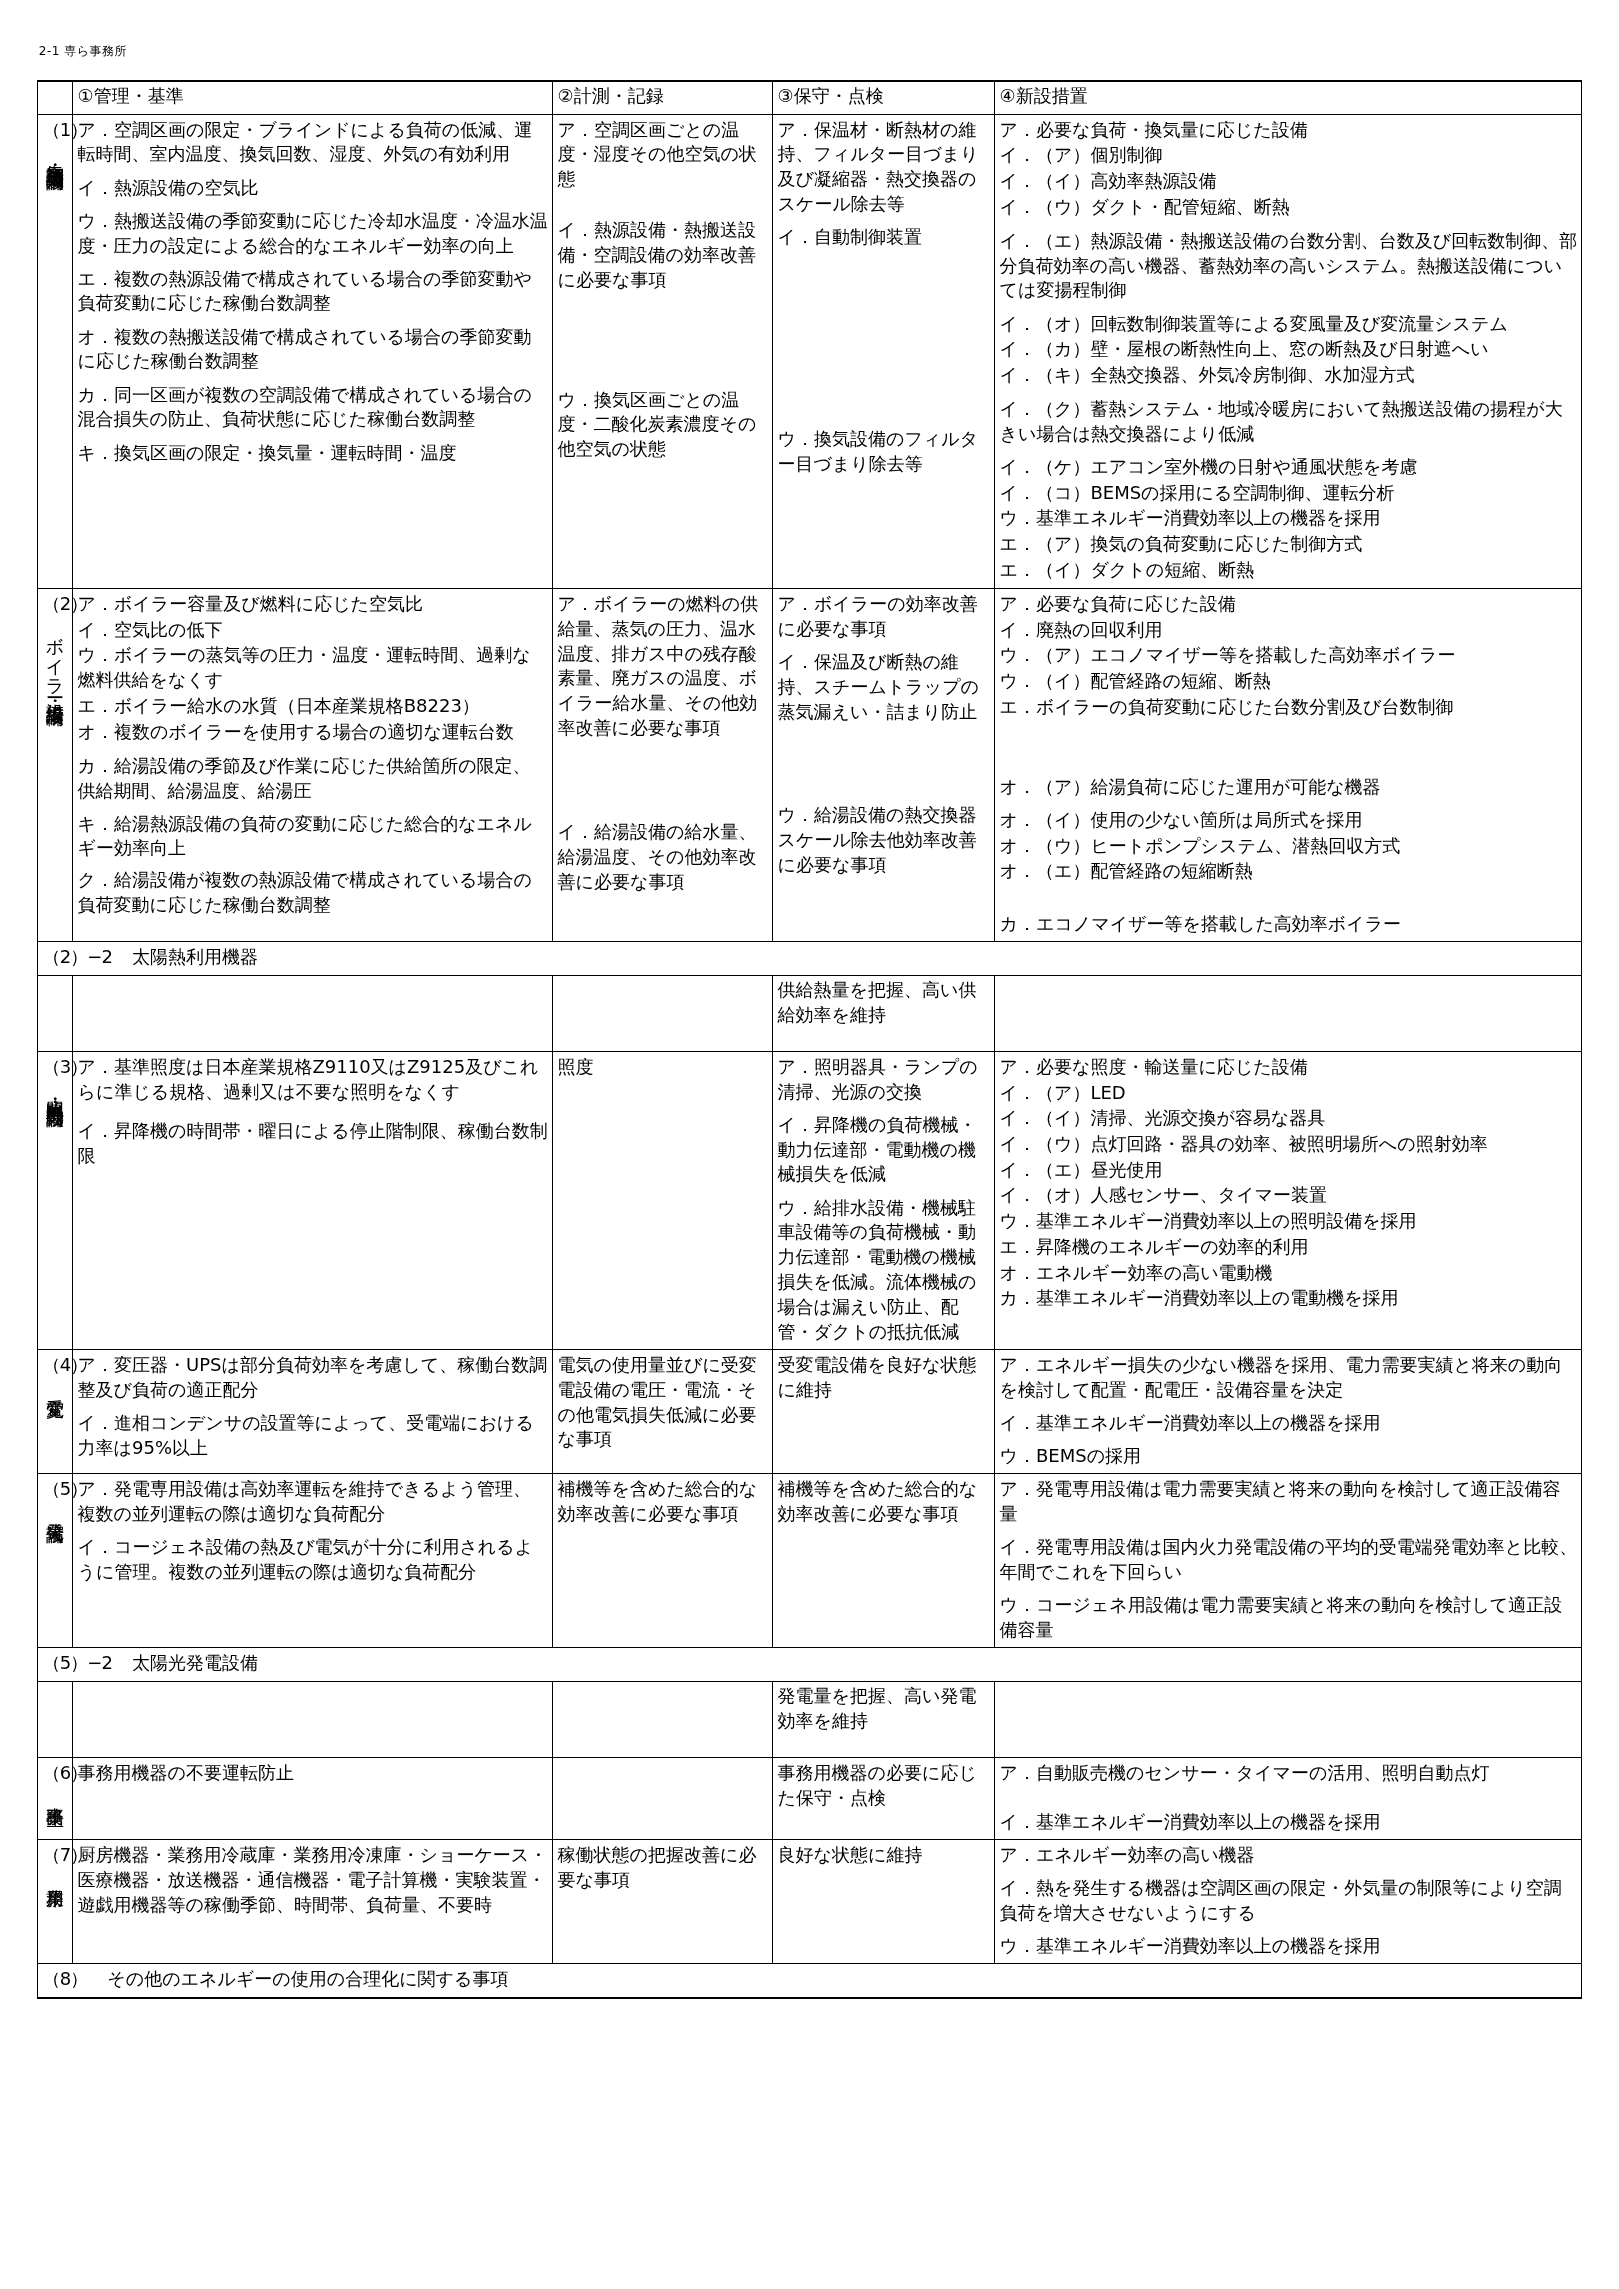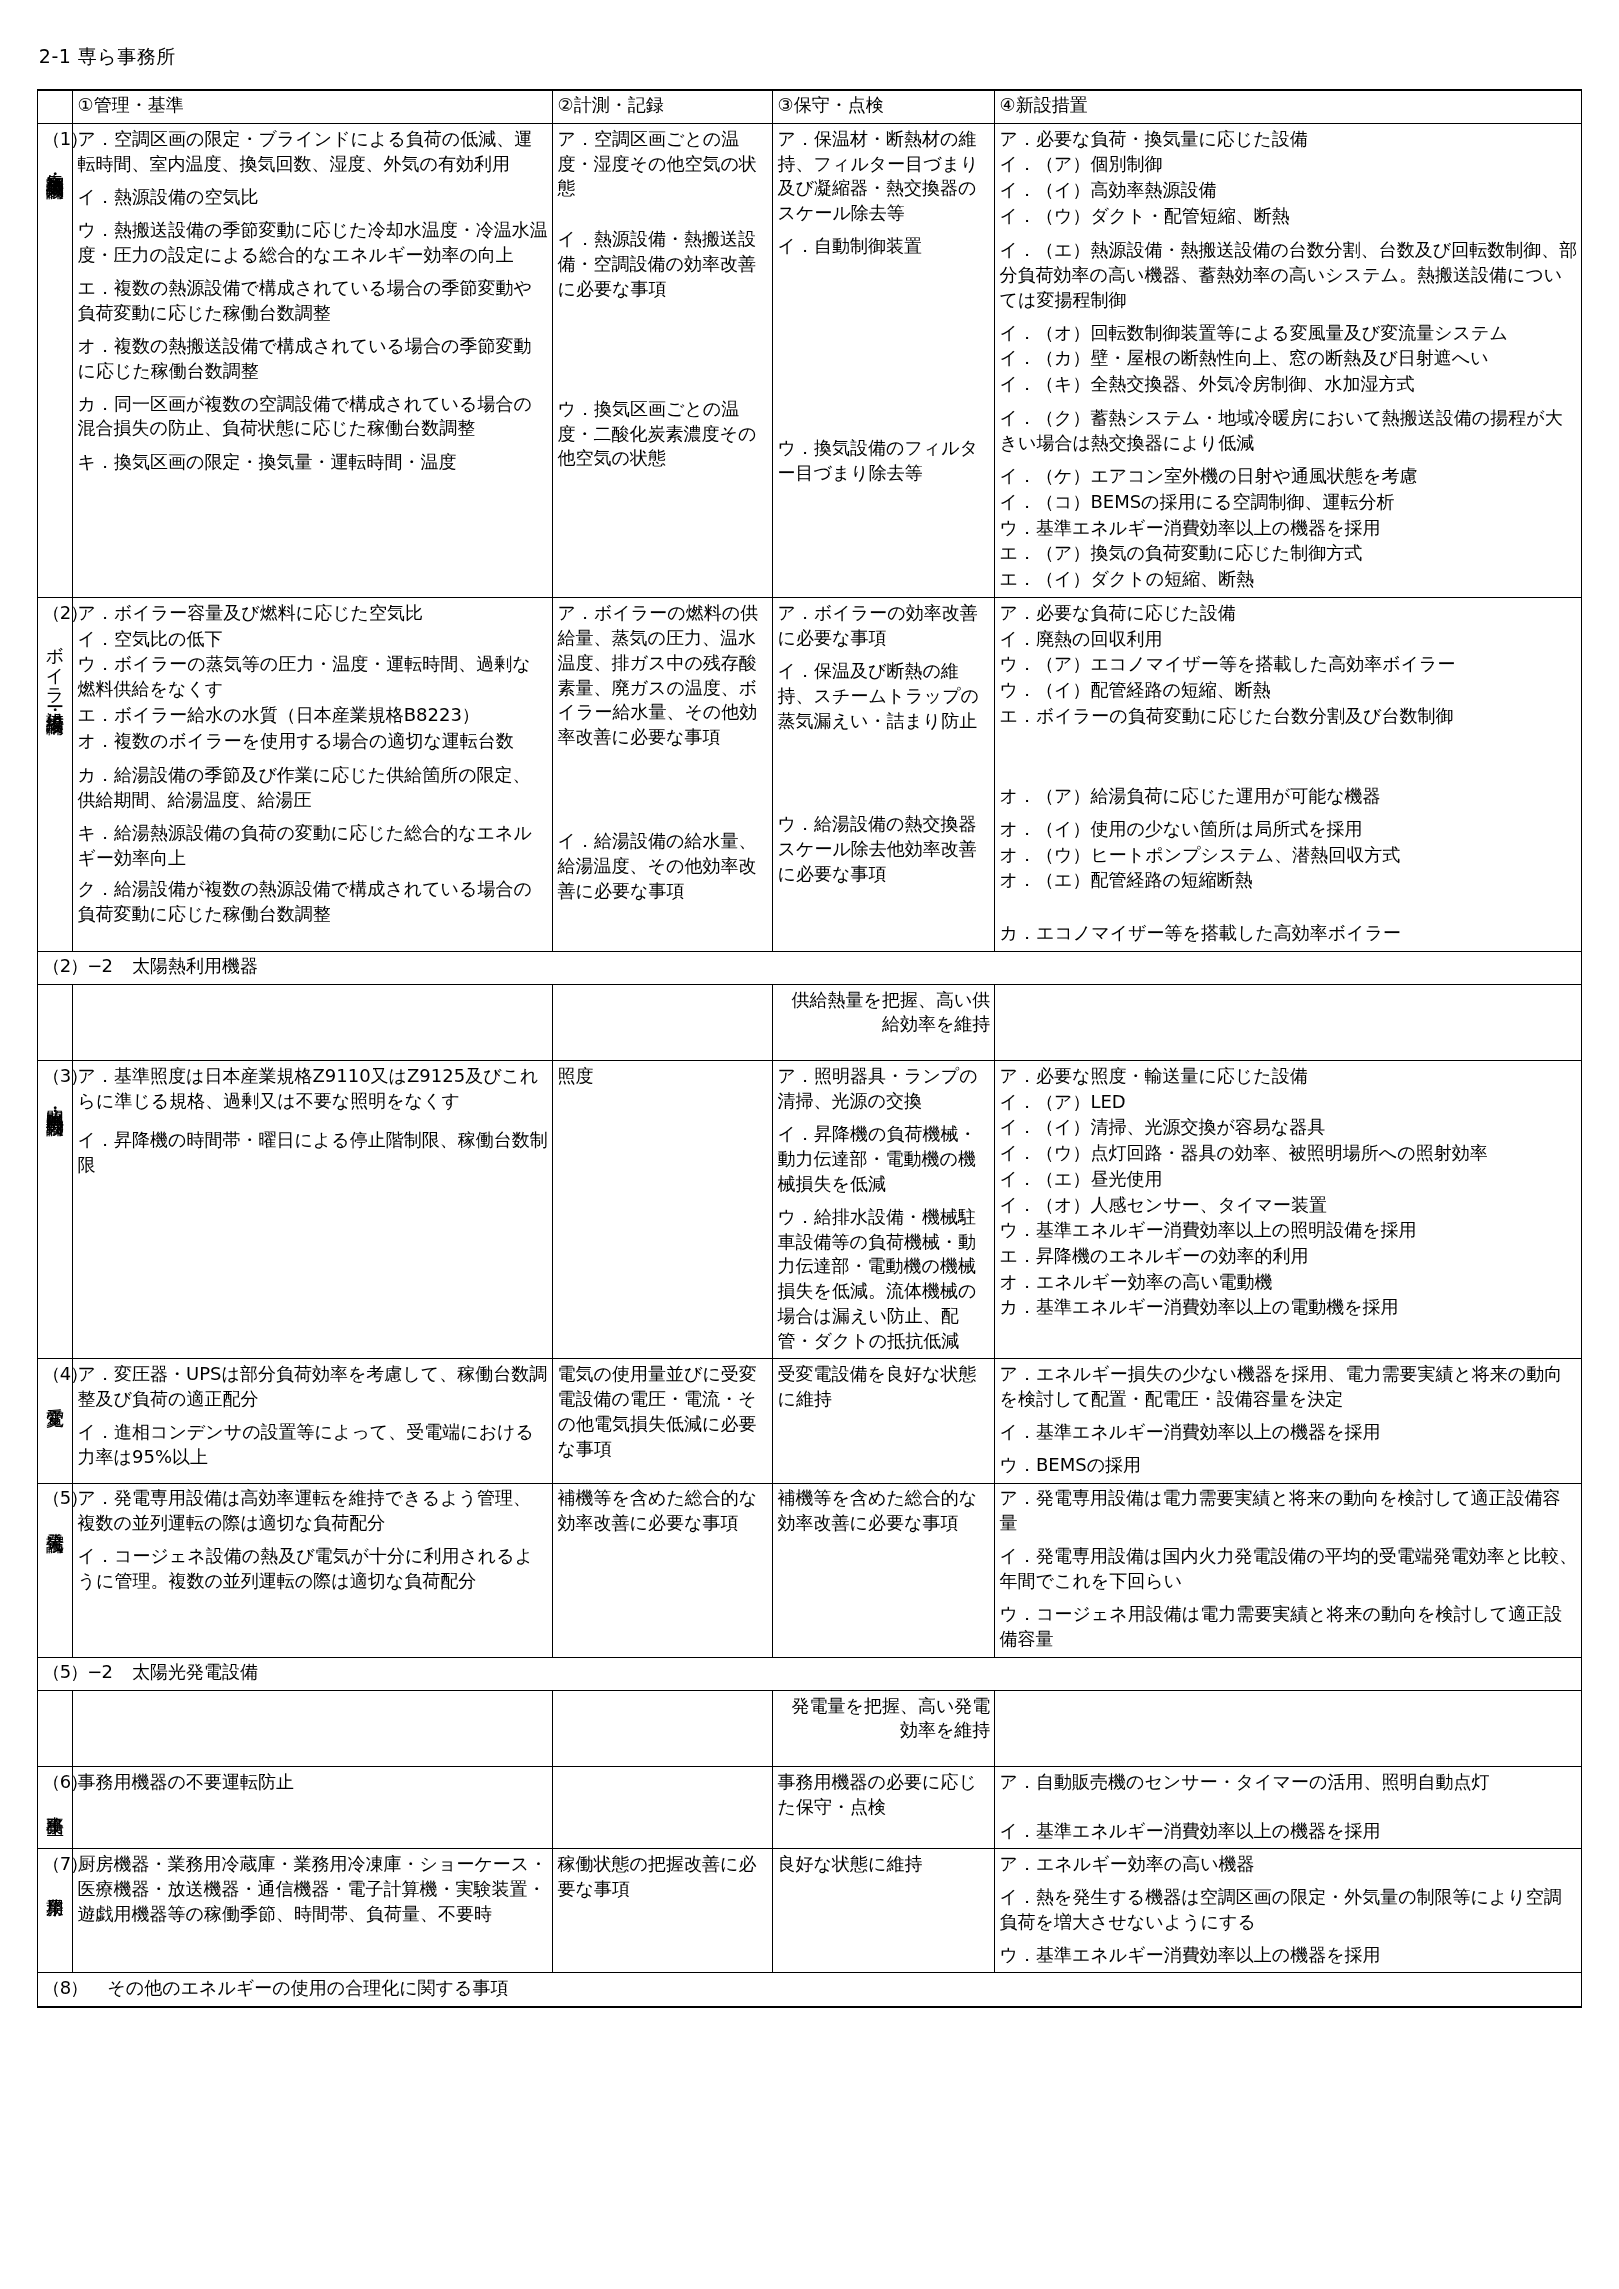--- a/index.html
+++ b/index.html
@@ -15,21 +15,21 @@
     -webkit-font-smoothing: none;
   }
   .page {
     position: relative;
     width: 1620px;
     height: 2290px;
     box-sizing: border-box;
     padding: 44px 37px 0 37px;
   }
   .doc-title {
-    font-size: 19px;
+    font-size: 12px;
     line-height: 1.3;
     margin: 0 0 20px 1.8px;
     letter-spacing: 0.5px;
   }
   table.matrix {
     border-collapse: collapse;
     table-layout: fixed;
     width: 1543px;
     border-top: 2.8px solid #000;
     border-bottom: 2.8px solid #000;
@@ -84,21 +84,21 @@
     line-height: 1.18;
     letter-spacing: 0.9px;
     white-space: nowrap;
   }
   .item {
     margin: 0 0 8.3px 0;
     text-indent: 0;
   }
   .item:last-child { margin-bottom: 0; }
   .item.tight { margin-bottom: 0.9px; }
-  .plain { margin: 0 0 8.3px 0; text-align: right; }
+  .plain { margin: 0 0 8.3px 0; }
   .plain:last-child { margin-bottom: 0; }
 
   
   td.section-bar {
     border-top: 2.8px solid #000;
     border-bottom: 2.8px solid #000;
     font-size: 14.8px;
     padding: 4.6px 5.5px 6.5px 7.4px;
   }
   td.section-bar .sec-num { letter-spacing: -0.9px; }

